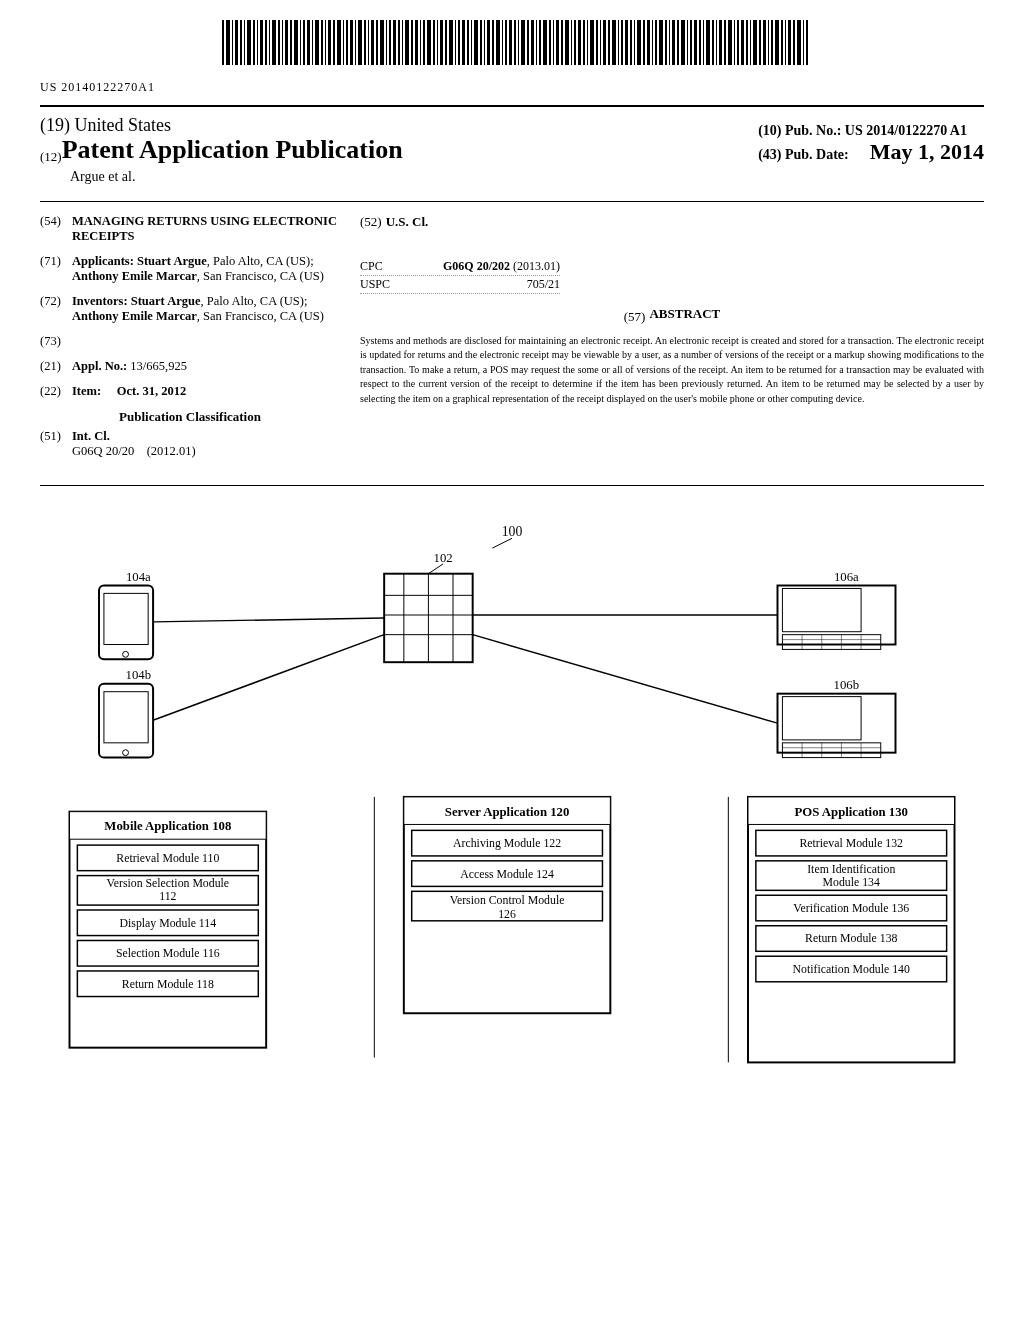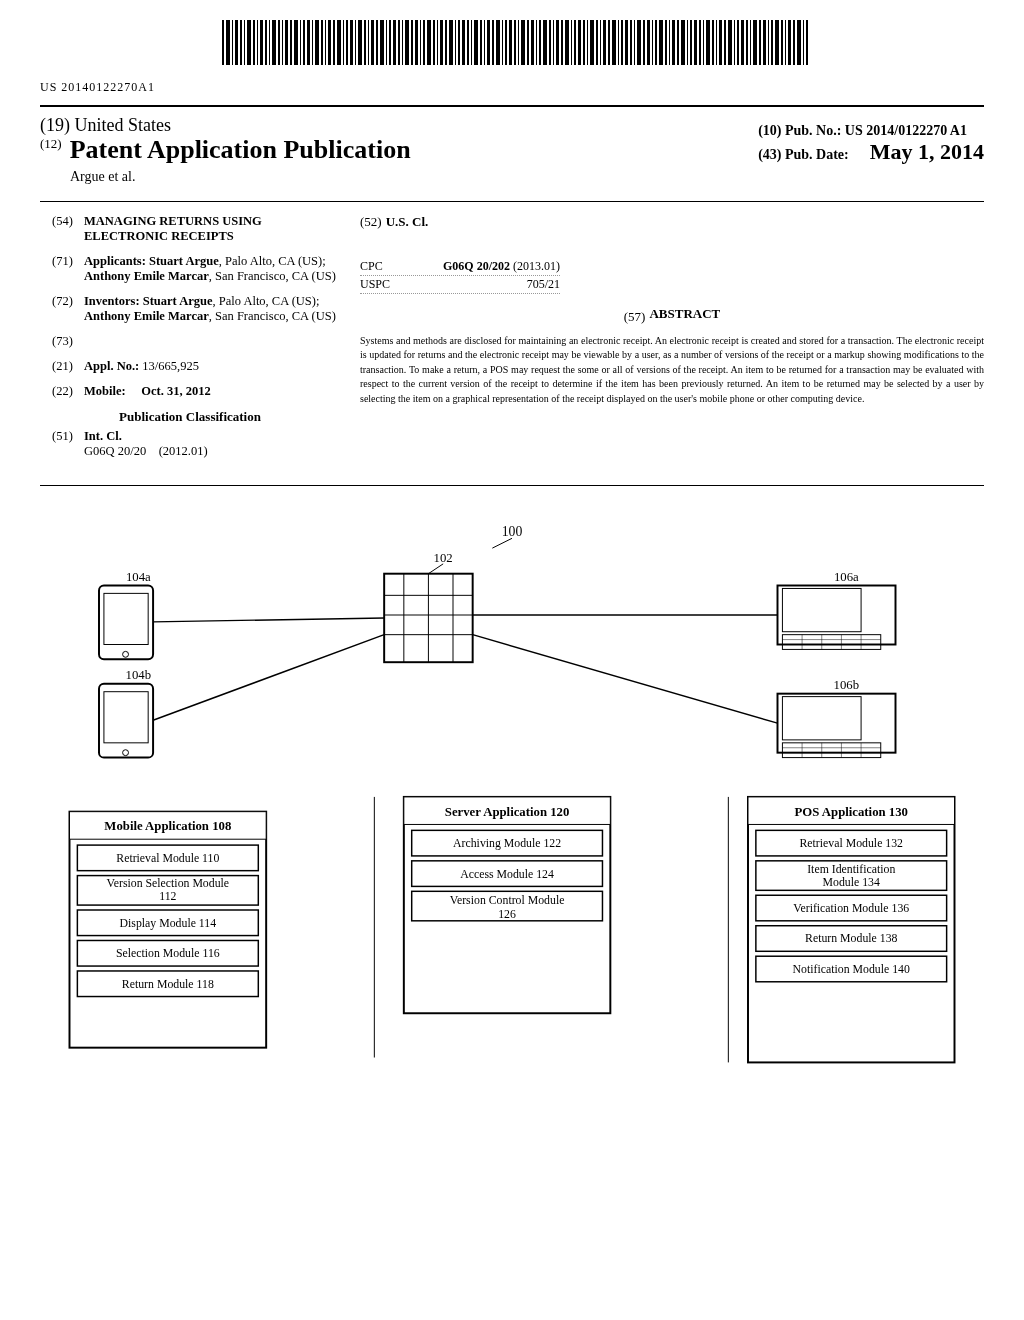--- a/index.html
+++ b/index.html
@@ -83,21 +83,20 @@
       flex: 0 0 300px;
     }
     .right-col {
       flex: 1;
     }
 
     .field-row {
       display: flex;
       margin-bottom: 10px;
       font-size: 12.5px;
-      margin-left: 12px;
     }
     .field-num {
       flex: 0 0 32px;
       font-weight: normal;
     }
     .field-content {
       flex: 1;
     }
     .field-content b {
       font-weight: bold;
@@ -308,21 +307,21 @@
       <rect x="594" y="0" width="2" height="45"></rect>
     </g>
   </svg>
 </div>
 
 <div class="pub-number">US 20140122270A1</div>
 
 <div class="header-section">
   <div class="header-left">
     <div class="country">(19) United States</div>
-    <div style="display:flex; align-items:flex-start; gap:8px;">
+    <div style="display:flex; align-items:flex-end; ">
       <span style="font-size:13px;">(12)</span>
       <span class="patent-app">Patent Application Publication</span>
     </div>
     <div class="authors" style="padding-left: 30px;">Argue et al.</div>
   </div>
   <div class="header-right">
     <div class="pub-no-line">
       <span>(10) Pub. No.:</span>
       <span>US 2014/0122270 A1</span>
     </div>
@@ -371,21 +370,21 @@
       <span class="field-num">(21)</span>
       <span class="field-content">
         <b>Appl. No.:</b>
         <span>13/665,925</span>
       </span>
     </div>
 
     <div class="field-row">
       <span class="field-num">(22)</span>
       <span class="field-content">
-        <b>Mobile:</b> &nbsp;&nbsp;&nbsp;&nbsp;<b>Oct. 31, 2012</b>
+        <b>Item:</b> &nbsp;&nbsp;&nbsp;&nbsp;<b>Oct. 31, 2012</b>
       </span>
     </div>
 
     <div class="pub-classification">Publication Classification</div>
 
     <div class="field-row">
       <span class="field-num">(51)</span>
       <span class="field-content">
         <b>Int. Cl.</b><br>
         <span>G06Q 20/20</span>&nbsp;&nbsp;&nbsp;&nbsp;<span>(2012.01)</span>

